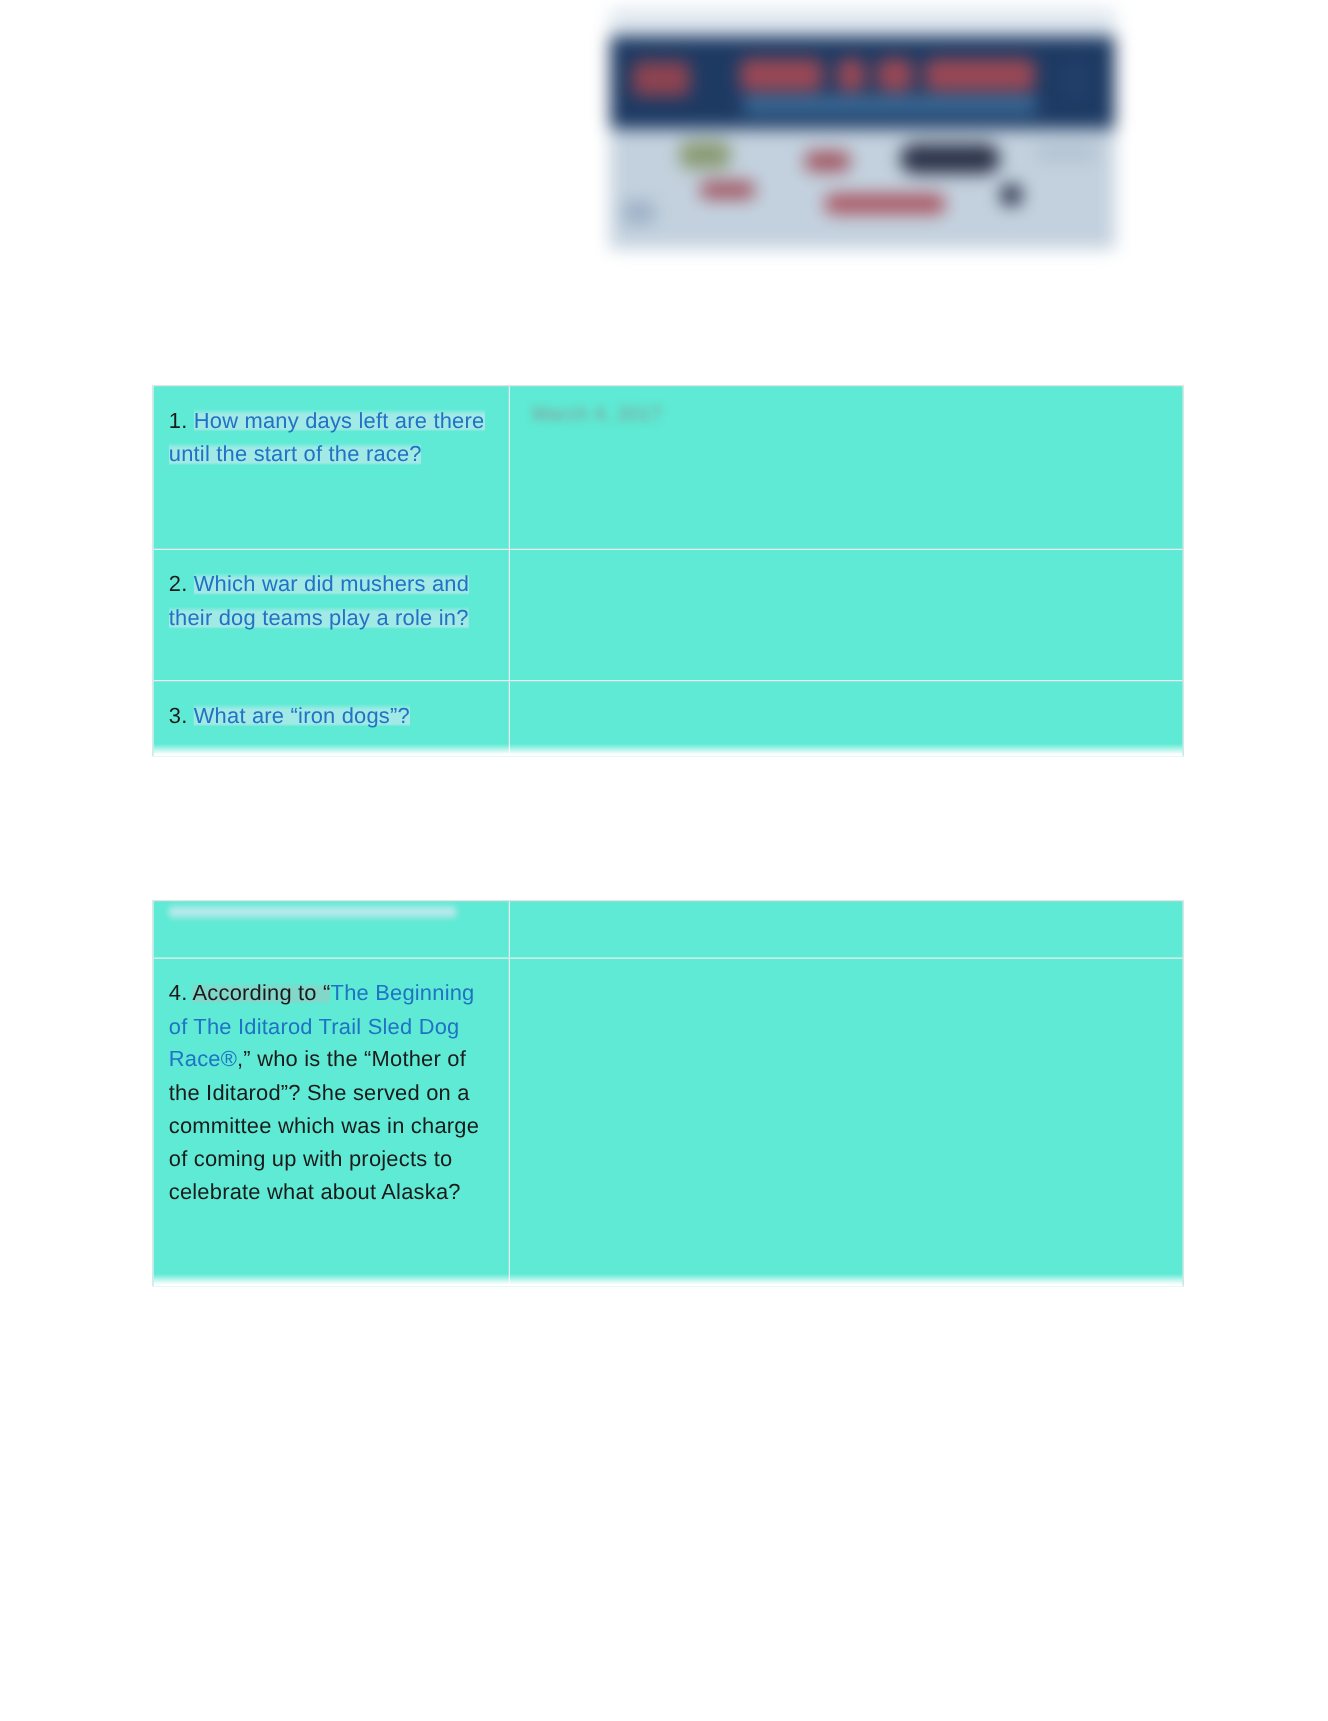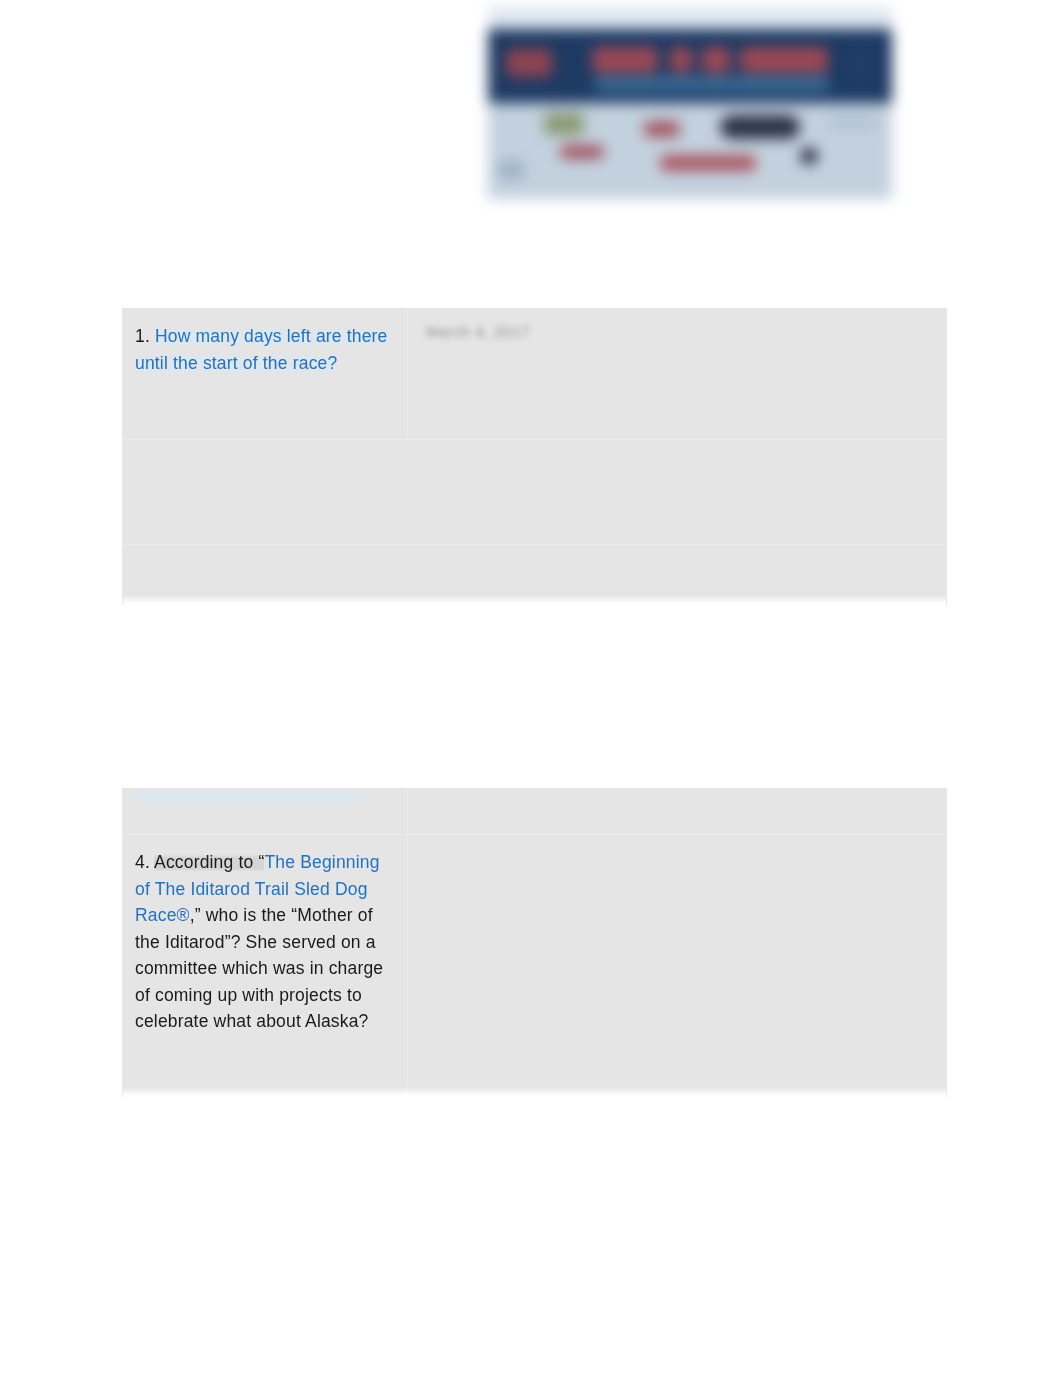--- a/index.html
+++ b/index.html
@@ -61,21 +61,21 @@
   }
   .blue { color: #2072c4; }
 
   
   .tbl-section {
     position: absolute;
     border-top: 1px solid #e3e3e3;
     border-left: 1px solid #e8e8e8;
     border-right: 1px solid #e8e8e8;
     box-sizing: border-box;
-    background: #e5e5e5;
+    background: #5eead4;
   }
   .row {
     display: flex;
     box-sizing: border-box;
     border-bottom: 1px solid #ededed;
   }
   .row:last-child { border-bottom: none; }
   .cell-q {
     width: 285px;
     box-sizing: border-box;
@@ -173,35 +173,47 @@
         <span>1.</span>
         <span class="blue hl">How many days left are there until the start of the race?</span>
       </div>
     </div>
     <div class="cell-a">
       <span class="blur-date">March 4, 2017</span>
     </div>
   </div>
 
   <div class="row" style="min-height:105px;">
+    <div class="cell-q">
+      <div class="qtext">
+        <span>2.</span>
+        <span class="blue hl">Which war did mushers and their dog teams play a role in?</span>
+      </div>
+    </div>
     <div class="cell-a">
       <span></span>
     </div>
   </div>
 
   <div class="row" style="min-height:60px; overflow:hidden;">
+    <div class="cell-q">
+      <div class="qtext">
+        <span>3.</span>
+        <span class="blue hl">What are “iron dogs”?</span>
+      </div>
+    </div>
     <div class="cell-a">
       <span></span>
     </div>
   </div>
 
   <div class="fade-bottom"></div>
 </div>
 
-<div class="tbl-section" style="left:122px; top:788px; width:825px;">
+<div class="tbl-section" style="left:122px; top:720px; width:825px;">
 
   <div class="sliver">
     <div class="cell-q">
       <div class="sliver-ghost"></div>
     </div>
     <div class="cell-a"></div>
   </div>
 
   <div class="row" style="min-height:262px;">
     <div class="cell-q">

